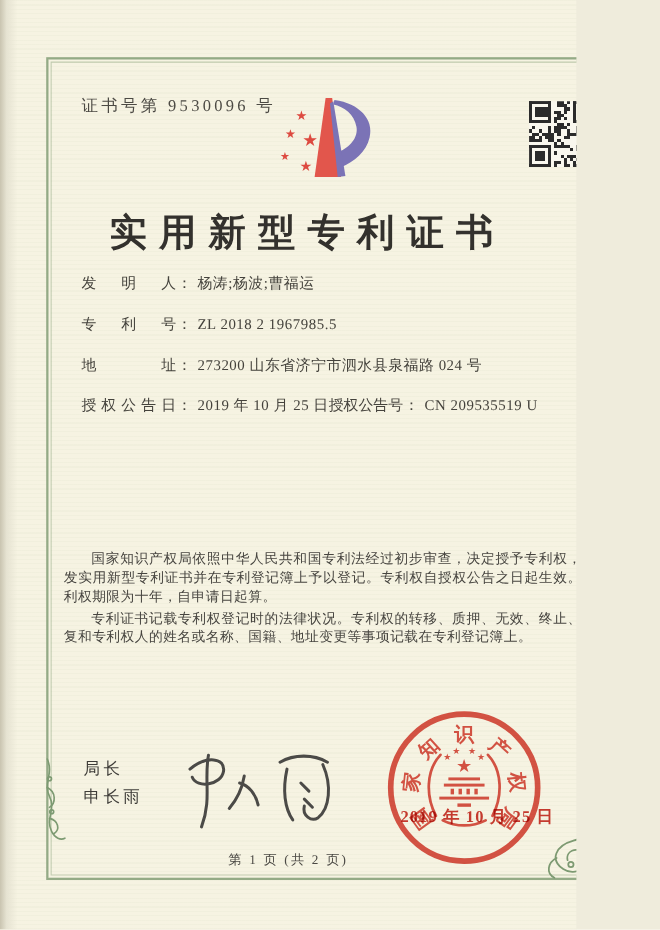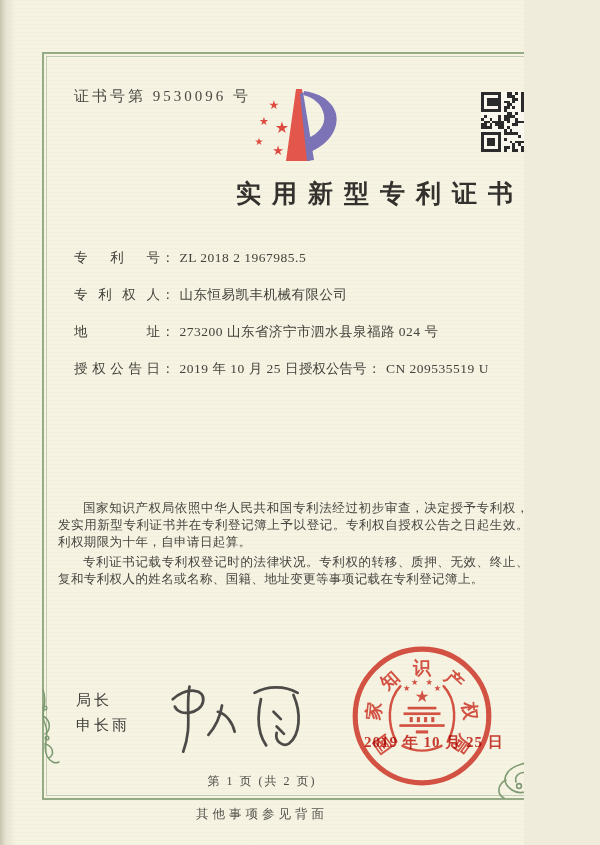--- a/index.html
+++ b/index.html
@@ -20,22 +20,22 @@
     border:2px solid rgba(130,158,118,.85);
     box-shadow:inset 0 0 0 2px #f6f3e2, inset 0 0 0 3px rgba(130,158,118,.45);
   }
   .cert-no{
     position:absolute;left:74px;top:87px;
     font-size:15px;letter-spacing:3px;color:#4c4a44;
   }
   .logo{position:absolute;left:251px;top:85px;width:96px;height:80px;}
   .qr{position:absolute;left:481px;top:92px;width:60px;height:60px;}
   .title{
-    position:absolute;left:0;top:177px;width:100%;margin:0;
-    text-align:right;font-size:25px;font-weight:700;color:#33312d;
+    position:absolute;left:0;top:177px;width:100%;margin:12px;
+    text-align:center;font-size:34px;font-weight:700;color:#33312d;
     letter-spacing:11px;text-indent:11px;
   }
   .fields{position:absolute;left:74px;top:249px;width:466px;}
   .field-row{height:22px;margin-bottom:15px;font-size:13.5px;color:#44423c;white-space:nowrap;}
   .flabel{
     display:inline-block;width:86px;
     text-align:justify;text-align-last:justify;
     vertical-align:top;
   }
   .fcolon{margin:0 5px 0 1px;}
@@ -233,24 +233,24 @@
         <rect x="14" y="20" width="1" height="1"></rect>
         <rect x="15" y="20" width="1" height="1"></rect>
         <rect x="18" y="20" width="1" height="1"></rect>
       </g>
   </svg>
 
   <h1 class="title">实用新型专利证书</h1>
 
   <div class="fields">
     <div class="field-row">
-      <span class="flabel">专利号</span><span class="fcolon">：</span><span class="fvalue">ZL 2018 2 1967985.5</span>
+      <span class="flabel">发明人</span><span class="fcolon">：</span><span class="fvalue">杨涛;杨波;曹福运</span>
     </div>
     <div class="field-row">
-      <span class="flabel">专利权人</span><span class="fcolon">：</span><span class="fvalue">山东恒易凯丰机械有限公司</span>
+      <span class="flabel">专利号</span><span class="fcolon">：</span><span class="fvalue">ZL 2018 2 1967985.5</span>
     </div>
     <div class="field-row">
       <span class="flabel">地址</span><span class="fcolon">：</span><span class="fvalue">273200 山东省济宁市泗水县泉福路 024 号</span>
     </div>
     <div class="field-row">
       <span class="flabel">授权公告日</span><span class="fcolon">：</span><span class="fvalue">2019 年 10 月 25 日</span><span class="grant-right"><span>授权公告号</span><span class="fcolon">：</span><span class="fvalue">CN 209535519 U</span></span>
     </div>
   </div>
 
   <div class="paras">
@@ -306,21 +306,20 @@
       <rect x="66" y="86" width="12" height="3"></rect>
     </g>
     <g fill="none" stroke="#d8473b" stroke-width="2.4" stroke-linecap="round">
       <path d="M47,97 C38,80 38,57 51,43"></path>
       <path d="M97,97 C106,80 106,57 93,43"></path>
       <path d="M53,101 C65,107 79,107 91,101"></path>
     </g>
   </svg>
 
   <div class="footer-page">第 1 页 (共 2 页)</div>
-  <div class="back-note">其他事项参见背面</div>
 
   <svg class="flourish-br" viewBox="0 0 78 80" aria-hidden="true">
     <g fill="none" stroke="#7d9a72" stroke-width="1.6" stroke-linecap="round">
       <path d="M72,6 C48,14 58,36 36,42 C18,47 14,60 26,68 C38,76 52,64 44,54 C38,47 28,52 30,60"></path>
       <path d="M70,28 C58,34 60,48 48,54 C40,58 40,68 48,72"></path>
       <path d="M20,58 C12,62 10,72 18,76"></path>
       <path d="M56,44 C62,48 62,56 56,60"></path>
       <circle cx="33" cy="64" r="2.4"></circle>
       <circle cx="49" cy="58" r="1.8"></circle>
       <circle cx="61" cy="38" r="1.8"></circle>

